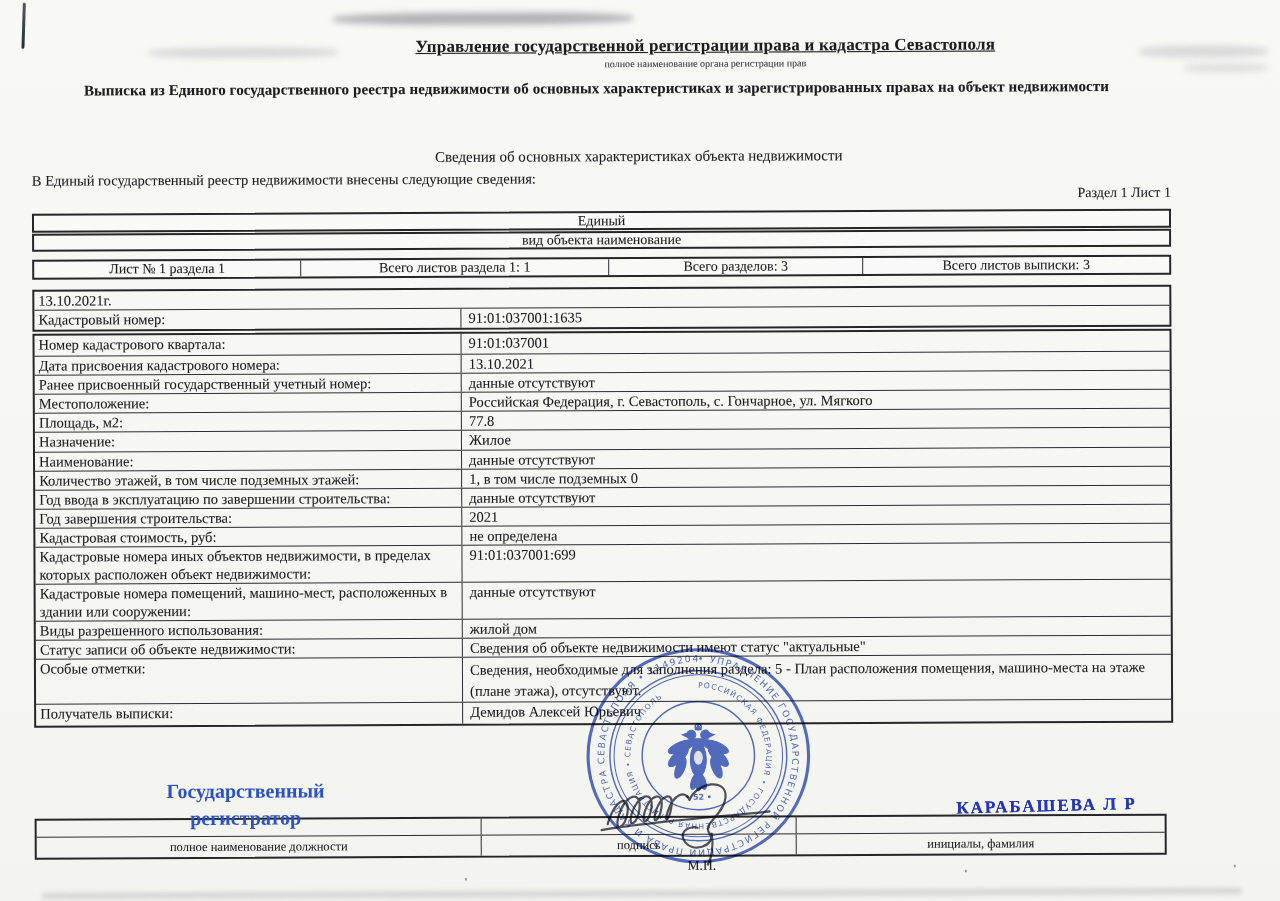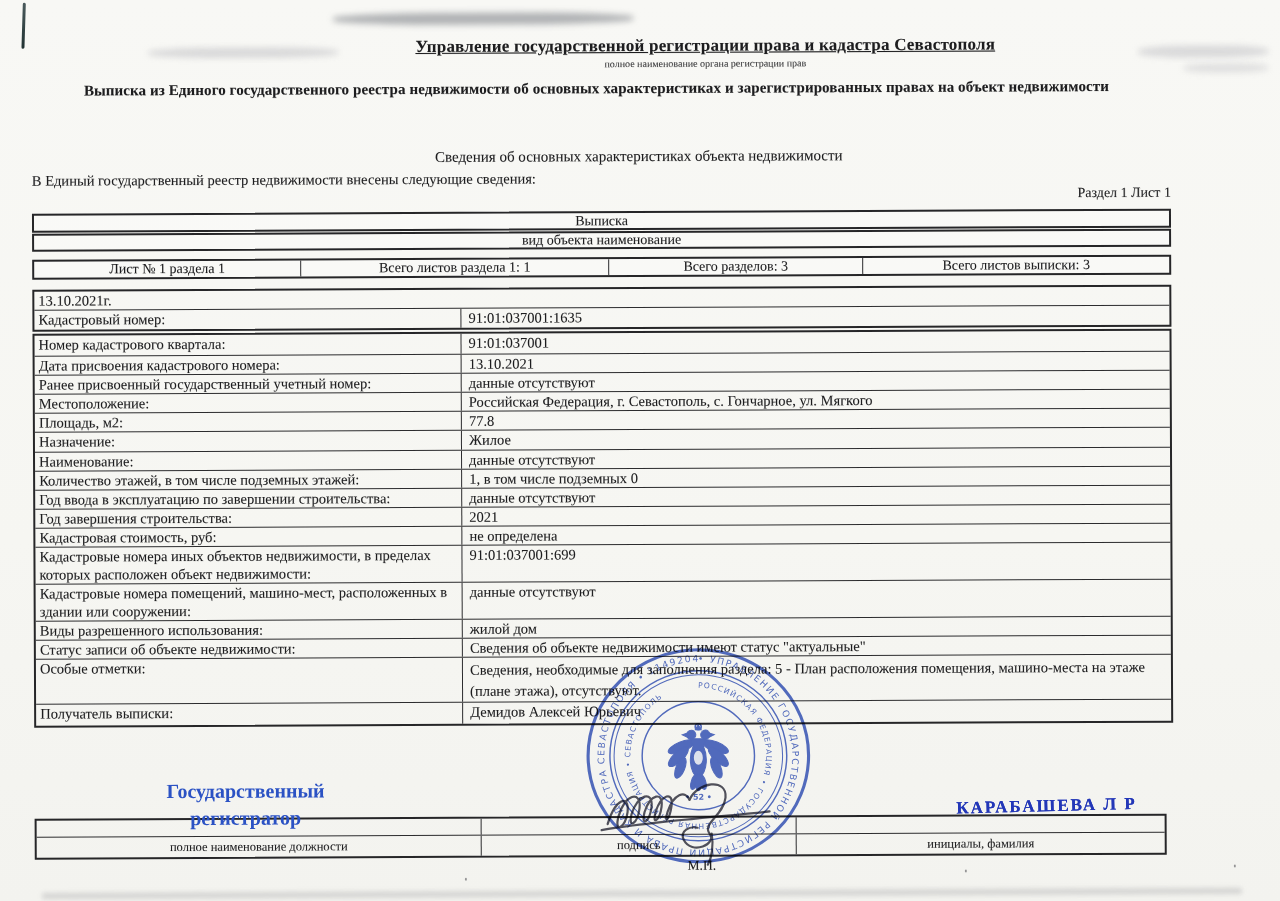--- a/index.html
+++ b/index.html
@@ -94,21 +94,21 @@
     <div class="dot" style="left:1232px;top:867px;"></div>
 
     <div class="txt authority">Управление государственной регистрации права и кадастра Севастополя</div>
     <div class="txt authority-caption">полное наименование органа регистрации прав</div>
     <div class="txt doc-title">Выписка из Единого государственного реестра недвижимости об основных характеристиках и зарегистрированных правах на объект недвижимости</div>
     <div class="txt section-title">Сведения об основных характеристиках объекта недвижимости</div>
     <div class="txt intro">В Единый государственный реестр недвижимости внесены следующие сведения:</div>
     <div class="txt sheet-label">Раздел 1 Лист 1</div>
 
     <div class="box center-cell" style="top:211px;height:19px;">
-      <span>Выписка</span>
+      <span>Единый</span>
     </div>
     <div class="box center-cell" style="top:231px;height:18px;">
       <span>вид объекта наименование</span>
     </div>
 
     <div class="box cols4" style="top:257px;height:20px;">
       <div class="center-cell" style="width:267px;">Лист № 1 раздела 1</div>
       <div class="center-cell" style="width:308px;">Всего листов раздела 1: 1</div>
       <div class="center-cell" style="width:254px;">Всего разделов: 3</div>
       <div class="center-cell" style="flex:1;">Всего листов выписки: 3</div>

